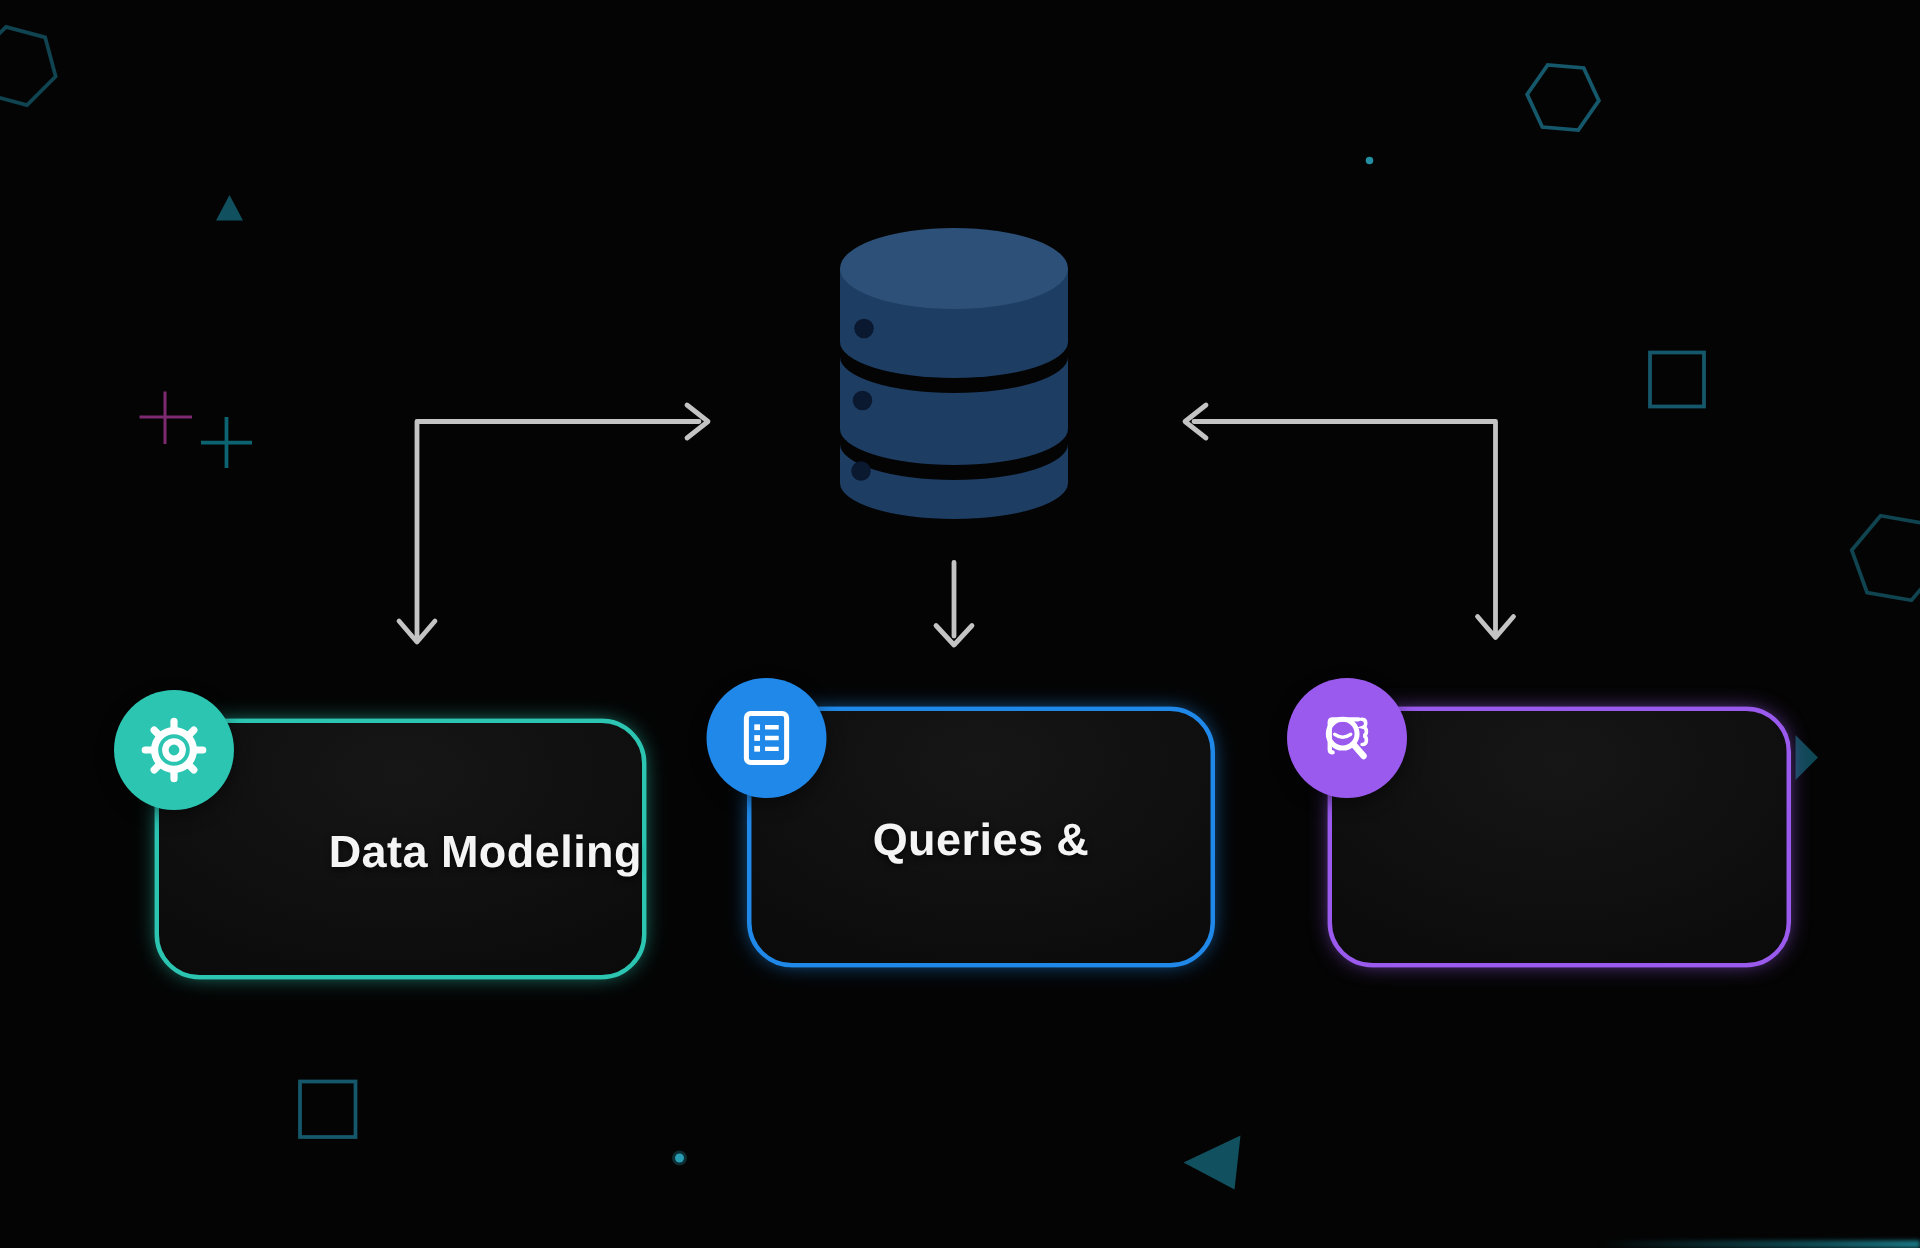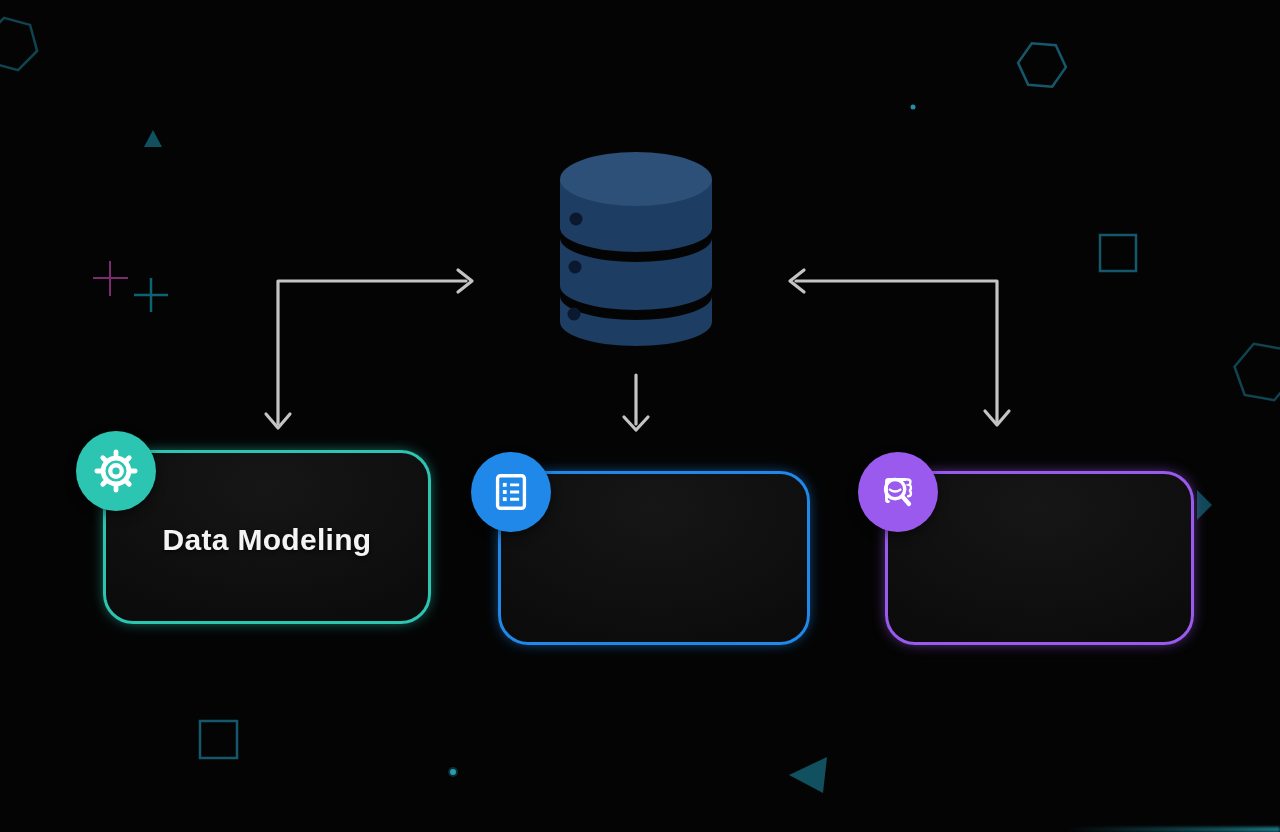--- a/index.html
+++ b/index.html
@@ -91,21 +91,21 @@
       <path d="M560,179 V228 A76,24 0 0 0 712,228 V179 Z" fill="#1d3d63"></path>
       <path d="M560,238 V286 A76,24 0 0 0 712,286 V238 A76,24 0 0 1 560,238 Z" fill="#1d3d63"></path>
       <path d="M560,296 V322 A76,24 0 0 0 712,322 V296 A76,24 0 0 1 560,296 Z" fill="#1d3d63"></path>
       <ellipse cx="636" cy="179" rx="76" ry="27" fill="#2d5078"></ellipse>
       <circle cx="576" cy="219" r="6.5" fill="#0a1830"></circle>
       <circle cx="575" cy="267" r="6.5" fill="#0a1830"></circle>
       <circle cx="574" cy="314" r="6.5" fill="#0a1830"></circle>
     </g>
   </svg>
 
-  <div class="card" style="left: 103px; top: 450px; width: 322px; height: 168px; --accent: #2cc5b2;">
+  <div class="card" style="left: 103px; top: 479px; width: 322px; height: 168px; align-items: flex-end; --accent: #2cc5b2;">
     <div class="badge">
       <svg width="46" height="46" viewBox="0 0 48 48" fill="none" stroke="#ffffff">
         <g stroke-width="5" stroke-linecap="round">
           <path d="M38.5,24 H44 M34,34 L37.8,37.8 M24,38.5 V44 M14,34 L10.2,37.8 M9.5,24 H4 M14,14 L10.2,10.2 M24,9.5 V4 M34,14 L37.8,10.2"></path>
         </g>
         <circle cx="24" cy="24" r="13.5" stroke-width="5"></circle>
         <circle cx="24" cy="24" r="6" stroke-width="4.5"></circle>
       </svg>
     </div>
     <div class="card-title">
@@ -122,20 +122,21 @@
           <rect x="15.5" y="14.5" width="4" height="4"></rect>
           <rect x="15.5" y="22" width="4" height="4"></rect>
           <rect x="15.5" y="29.5" width="4" height="4"></rect>
         </g>
         <g stroke="#ffffff" stroke-width="3">
           <path d="M23,16.5 H32.5 M23,24 H32.5 M23,31.5 H32.5"></path>
         </g>
       </svg>
     </div>
     <div class="card-title">
+      <span class="card-line">Queries &amp;</span>
     </div>
   </div>
 
   <div class="card" style="left: 885px; top: 471px; width: 303px; height: 168px; --accent: #9a5aee;">
     <div class="badge">
       <svg width="46" height="46" viewBox="0 0 48 48" fill="none" stroke="#ffffff">
         <path d="M34,11 q3,0 3,2.5 q0,2.5 -1.5,3 q2,.5 2,3 q0,2.5 -2,3 q2,.5 2,3 q0,3 -3,3" stroke-width="2.5" stroke-linecap="round"></path>
         <path d="M14,34 q-2,0 -2,-2 V13 q0,-2 2,-2 h18" stroke-width="3" stroke-linecap="round"></path>
         <circle cx="21" cy="21" r="10" stroke-width="3.5"></circle>
         <path d="M15.5,21.5 q5.5,4 11,0" stroke-width="2.5" stroke-linecap="round"></path>

